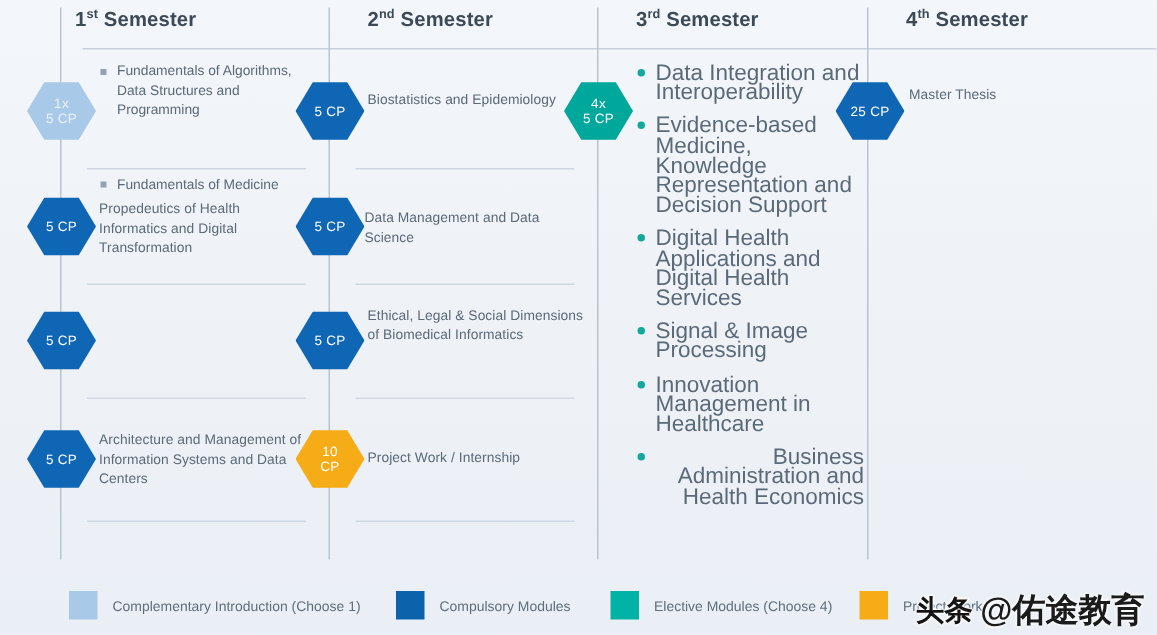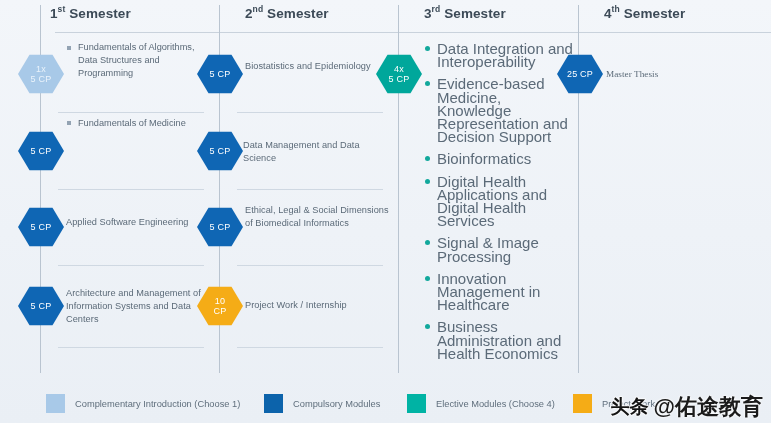--- a/index.html
+++ b/index.html
@@ -109,21 +109,21 @@
 
   .elective-list { list-style: none; }
   .elective-list li {
     position: relative;
     padding-left: 13px;
     margin-bottom: 9px;
     font-size: 15px;
     line-height: 13.2px;
     color: #5b6a78;
   }
-  .elective-list li:last-child { margin-bottom: 0; }
+  .elective-list li:last-child { margin-bottom: 0; text-align: right; }
   .elective-list li .bul {
     position: absolute;
     left: 1px;
     top: 4px;
     width: 5px;
     height: 5px;
     border-radius: 50%;
     background: #12a89c;
   }
 
@@ -250,28 +250,28 @@
           <span>Fundamentals of Medicine</span>
         </li>
       </ul>
       <div class="rule" style="width:146px; left:58px;"></div>
     </div>
 
     <div class="module" style="height:77px;">
       <div class="hex glow-blue" style="left:18px; top:18px; background:#0f66b4;">
         <span>5 CP</span>
       </div>
+      <div class="mod-text" style="position:absolute; left:66px; top:20px; width:140px;">Propedeutics of Health Informatics and Digital Transformation</div>
       <div class="rule" style="width:146px; left:58px;"></div>
     </div>
 
     <div class="module" style="height:76px;">
       <div class="hex glow-blue" style="left:18px; top:17px; background:#0f66b4;">
         <span>5 CP</span>
       </div>
-      <div class="mod-text" style="position:absolute; left:66px; top:26px; width:140px;">Applied Software Engineering</div>
       <div class="rule" style="width:146px; left:58px;"></div>
     </div>
 
     <div class="module" style="height:82px;">
       <div class="hex glow-blue" style="left:18px; top:20px; background:#0f66b4;">
         <span>5 CP</span>
       </div>
       <div class="mod-text" style="position:absolute; left:66px; top:21px; width:140px;">Architecture and Management of Information Systems and Data Centers</div>
       <div class="rule" style="width:146px; left:58px;"></div>
     </div>
@@ -326,24 +326,20 @@
       <li>
         <span class="bul"></span>
         <span>Data Integration and Interoperability</span>
       </li>
       <li>
         <span class="bul"></span>
         <span>Evidence-based Medicine, Knowledge Representation and Decision Support</span>
       </li>
       <li>
         <span class="bul"></span>
-        <span>Bioinformatics</span>
-      </li>
-      <li>
-        <span class="bul"></span>
         <span>Digital Health Applications and Digital Health Services</span>
       </li>
       <li>
         <span class="bul"></span>
         <span>Signal &amp; Image Processing</span>
       </li>
       <li>
         <span class="bul"></span>
         <span>Innovation Management in Healthcare</span>
       </li>
@@ -352,21 +348,21 @@
         <span>Business Administration and Health Economics</span>
       </li>
     </ul>
   </div>
 
   <div class="col" style="left:538px; top:32px; width:233px;">
     <div class="module" style="height:81px;">
       <div class="hex glow-blue" style="left:19px; top:22px; background:#0f66b4;">
         <span>25 CP</span>
       </div>
-      <div class="mod-text" style="position:absolute; left:68px; top:36px; width:150px;font-family:Liberation Serif, serif;">Master Thesis</div>
+      <div class="mod-text" style="position:absolute; left:68px; top:25px; width:150px;">Master Thesis</div>
     </div>
   </div>
 
   <div class="legend">
     <div class="legend-item" style="left:46px;">
       <span class="legend-swatch" style="background:#a8c9e8;"></span>
       <span class="legend-label">Complementary Introduction (Choose 1)</span>
     </div>
     <div class="legend-item" style="left:264px;">
       <span class="legend-swatch" style="background:#0c63ab;"></span>

